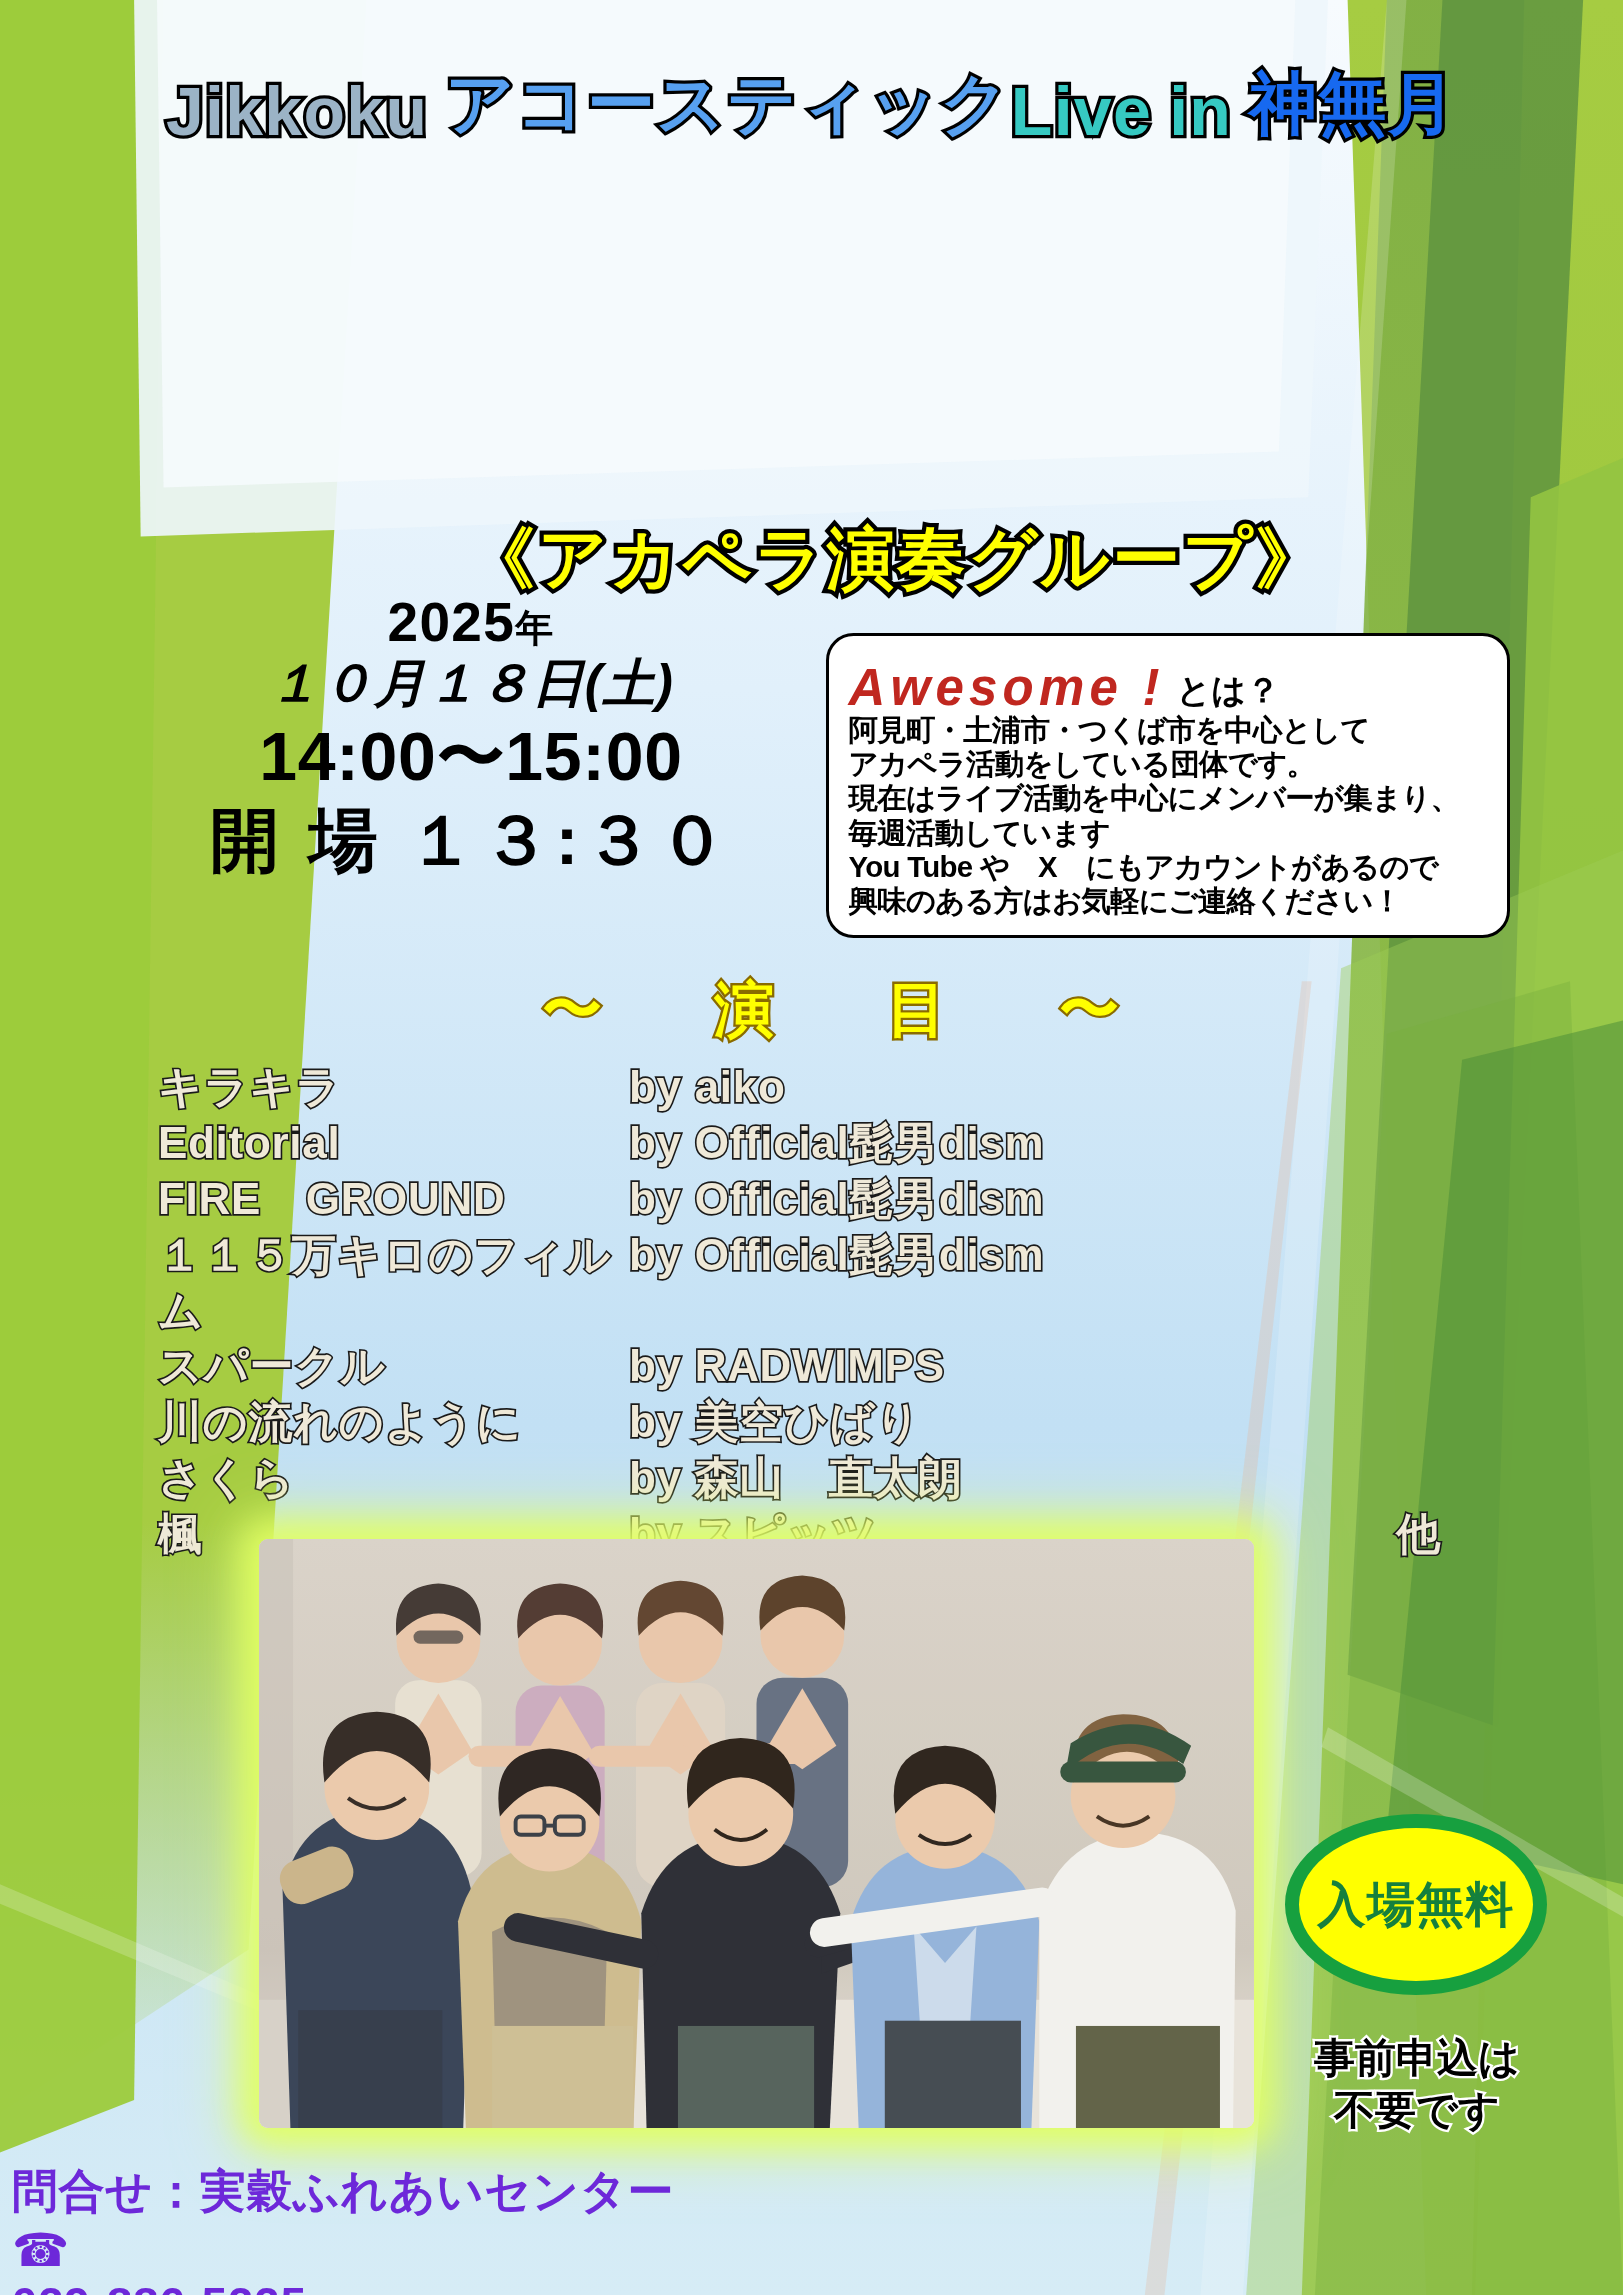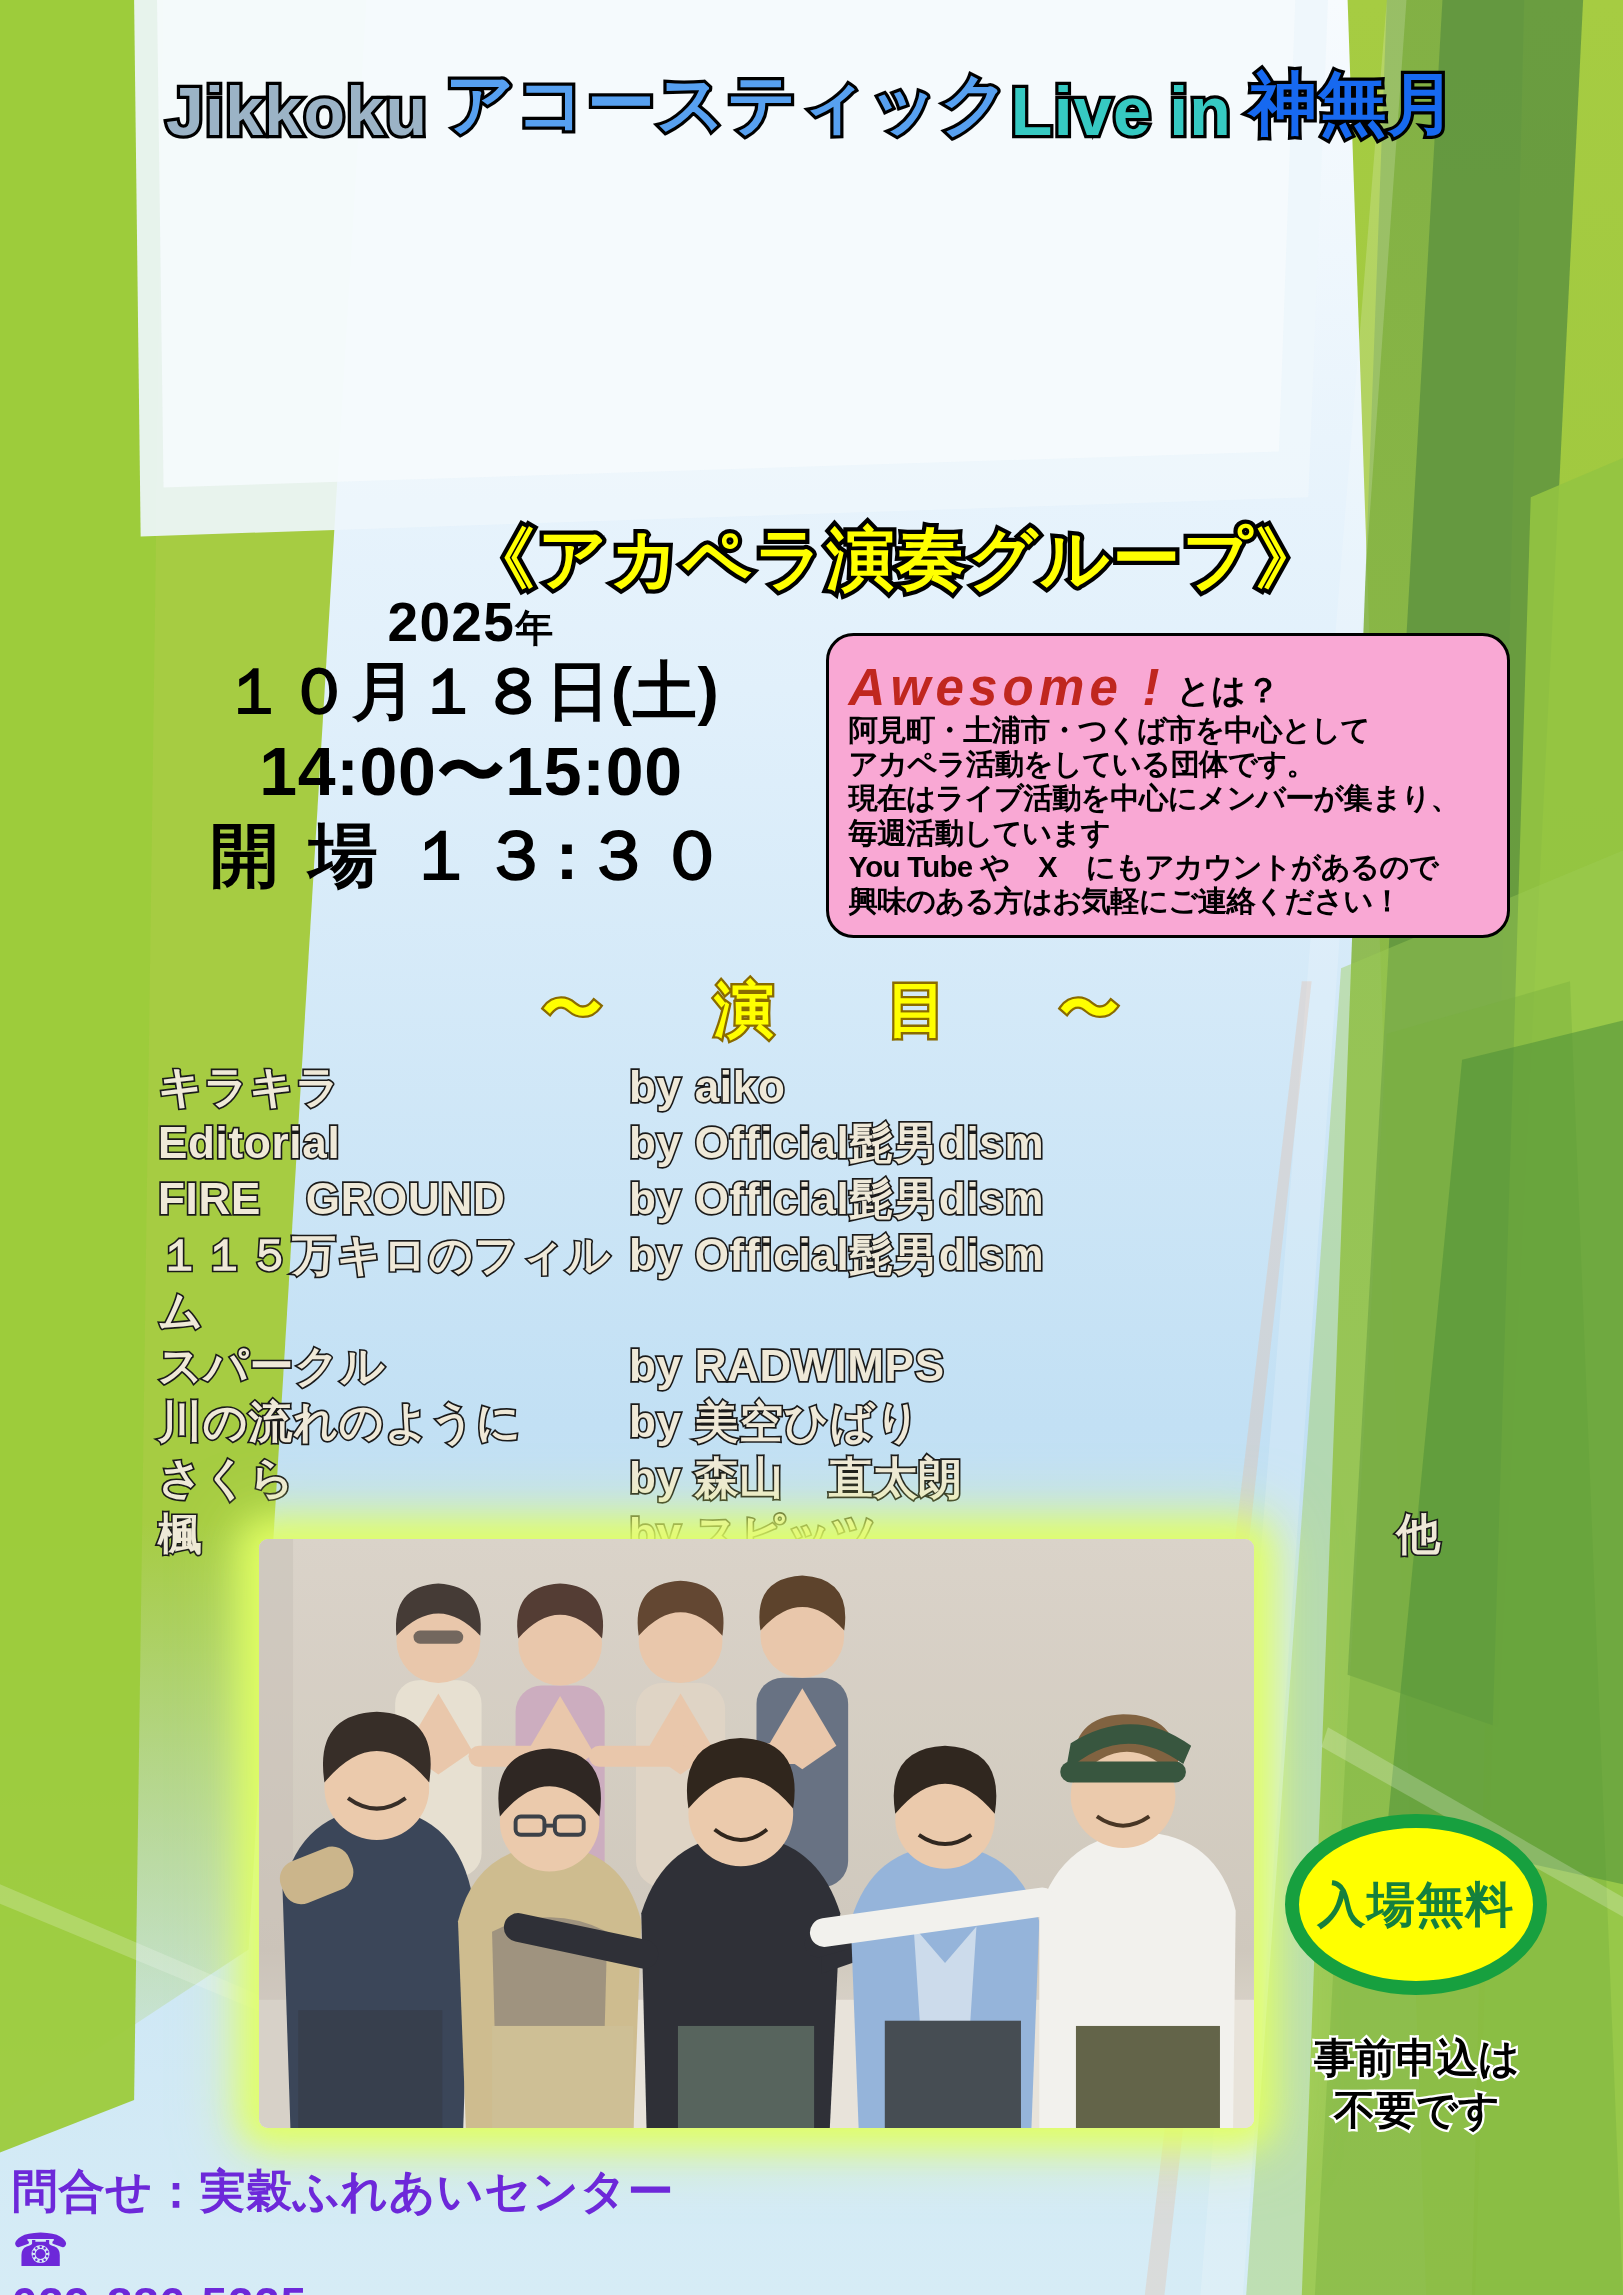--- a/index.html
+++ b/index.html
@@ -60,27 +60,27 @@
     -webkit-text-stroke:8.5px #000;paint-order:stroke fill;
     letter-spacing:2.6px;padding-left:170px;
   }
   
   .dateblk{
     position:absolute;left:124px;top:594px;width:694px;
     text-align:center;color:#000;font-weight:bold;
   }
   .d-year{font-size:55px;line-height:1.05;letter-spacing:1.3px;}
   .d-year .sm{font-size:38px;}
-  .d-day{font-size:64px;line-height:1.22;letter-spacing:0.7px;}
+  .d-day{font-size:52px;line-height:1.22;letter-spacing:0.7px;font-style:italic;}
   .d-time{font-size:68px;line-height:1.22;letter-spacing:0.7px;}
   .d-open{font-size:69px;line-height:1.25;letter-spacing:5.2px;}
   
   .infobox{
     position:absolute;left:826px;top:633px;width:684px;height:305px;
-    background:#f9a8d4;border:3.9px solid #000;border-radius:27.5px;
+    background:#ffffff;border:3.9px solid #000;border-radius:27.5px;
     box-sizing:border-box;padding:9.2px 17px 6.5px 19.6px;
   }
   .ib-head{display:flex;align-items:flex-end;gap:11.8px;height:68px;}
   .ib-aw{
     font-size:51px;font-weight:bold;font-style:italic;color:#c0271f;
     letter-spacing:5.2px;line-height:1;
   }
   .ib-toha{font-size:34px;font-weight:bold;color:#000;line-height:1;padding-bottom:6.5px;}
   .ib-line{
     font-size:29.4px;font-weight:bold;color:#000;line-height:1.16;

